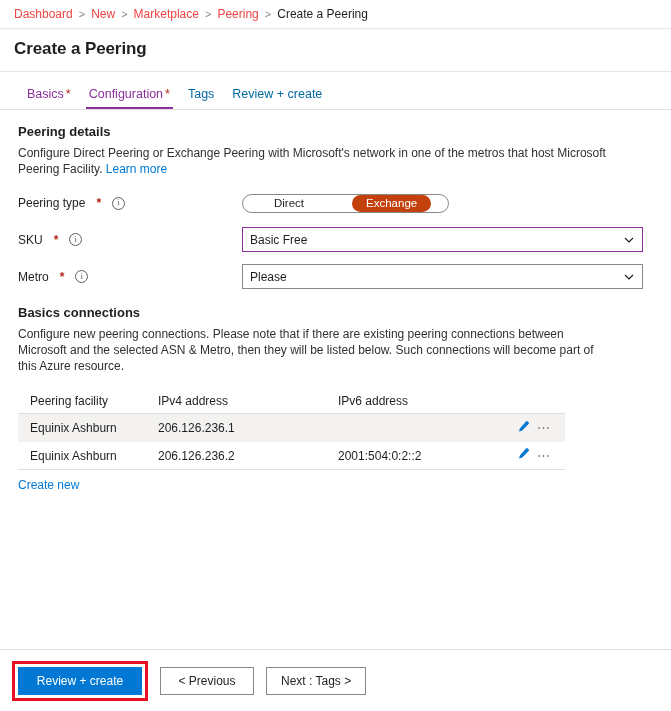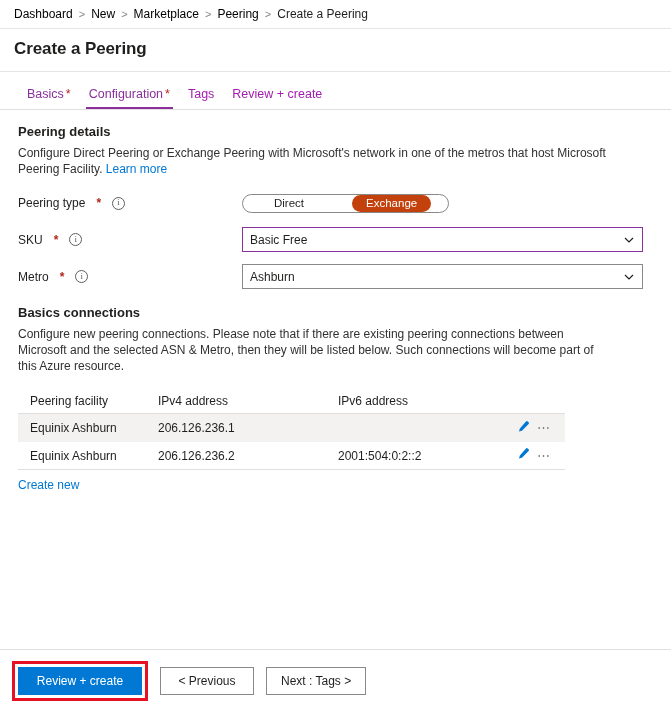--- a/index.html
+++ b/index.html
@@ -21,21 +21,21 @@
   
   .breadcrumb {
     height: 29px;
     display: flex;
     align-items: center;
     padding: 0 0 0 14px;
     font-size: 12px;
     border-bottom: 1px solid #e6e6e6;
   }
   .bc-link {
-    color: #000000;
+    color: #ef4444;
     text-decoration: none;
     cursor: pointer;
     white-space: nowrap;
   }
   .bc-sep {
     color: #8a8886;
     margin: 0 6px;
     font-size: 11px;
   }
   .bc-current {
@@ -60,21 +60,21 @@
     display: flex;
     align-items: flex-end;
     padding: 18px 0 0 18px;
     border-bottom: 1px solid #e1dfdd;
     height: 38px;
   }
   .tab {
     position: relative;
     padding: 0 9px 7px 9px;
     font-size: 12.5px;
-    color: #a21caf;
+    color: #0369a1;
     cursor: pointer;
     white-space: nowrap;
     line-height: 15px;
   }
   .tab.visited { color: #8a2f9c; }
   .tab.active {
     color: #8a2f9c;
     text-align: center;
   }
   .tab.active::after {
@@ -371,21 +371,21 @@
   </div>
 
   <div class="form-row">
     <div class="form-label">
       <span>Metro</span>
       <span class="req">*</span>
       <i class="info-icon">i</i>
     </div>
     <div class="form-control">
       <div class="dropdown">
-        <span>Ashburn</span>
+        <span>Please</span>
         <span class="chevron">
           <svg width="10" height="10" viewBox="0 0 10 10">
               <path d="M1 3 L5 7 L9 3" fill="none" stroke="#1b1a19" stroke-width="1.1"></path>
             </svg>
         </span>
       </div>
     </div>
   </div>
 
   <div class="conn-section">

